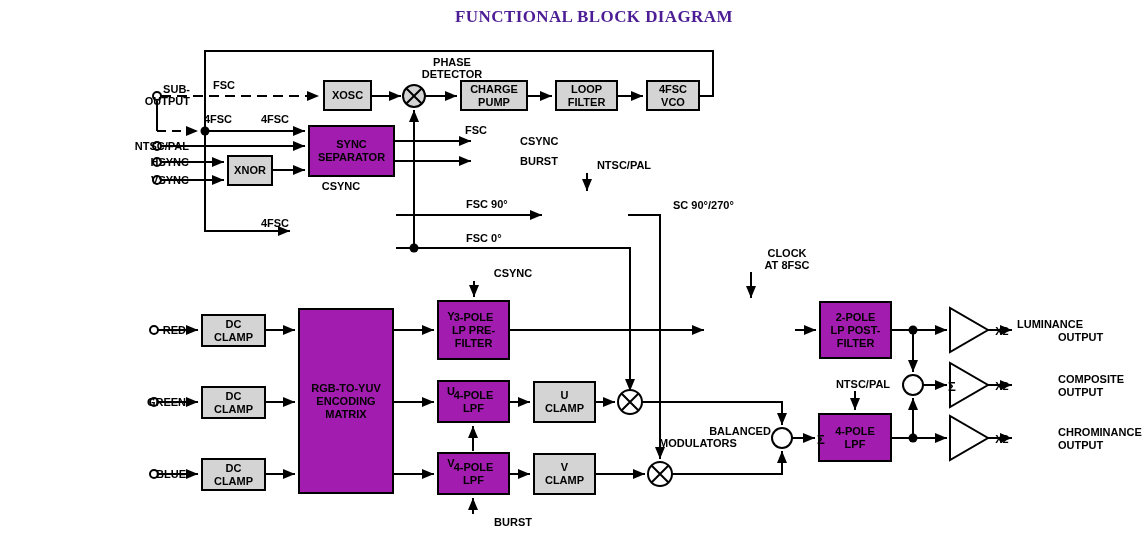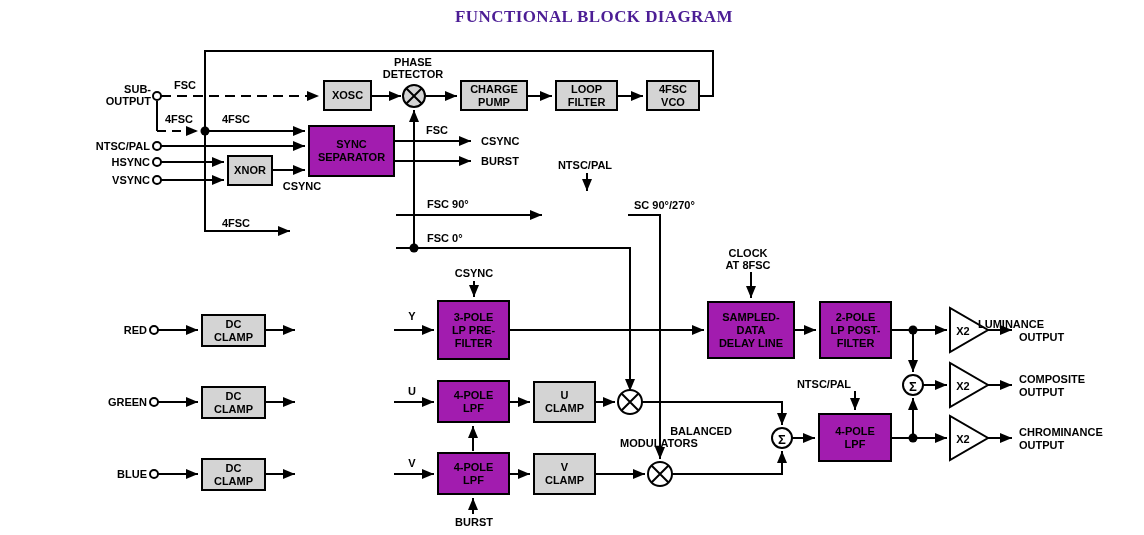--- a/index.html
+++ b/index.html
@@ -6,21 +6,21 @@
   .stage{position:relative;width:1144px;height:535px;background:#fff;
          font-family:"Liberation Sans",sans-serif;overflow:hidden;}
   .wires{position:absolute;left:0;top:0;}
   .title{position:absolute;left:594px;top:7px;transform:translateX(-50%);
          font:bold 17px "Liberation Serif",serif;letter-spacing:.4px;white-space:nowrap;color:#4c1d95;}
   .blk{position:absolute;box-sizing:border-box;border:2px solid #000;
        display:flex;flex-direction:column;align-items:center;justify-content:center;
        font:bold 11px/13px "Liberation Sans",sans-serif;text-align:center;color:#000;white-space:nowrap;}
   .gray{background:#d4d4d4;}
   .white{background:#a21caf;}
-  .lbl{position:absolute;font:bold 11px "Liberation Sans",sans-serif;color:#000;white-space:nowrap;}
+  .lbl{position:absolute;font:bold 11px "Liberation Sans",sans-serif;color:#000;white-space:nowrap;margin-left:39px;}
   .a-c{transform:translate(-50%,-50%);}
   .a-r{transform:translate(-100%,-50%);}
   .a-l{transform:translate(0,-50%);}
   .sym{font:bold 13px "Liberation Sans",sans-serif;}
 </style>
 </head>
 <body>
 
 <div class="stage">
 
@@ -169,45 +169,45 @@
       <span>CLAMP</span>
     </div>
   <div class="blk gray" style="left:201px;top:386px;width:65px;height:33px">
       <span>DC</span>
       <span>CLAMP</span>
     </div>
   <div class="blk gray" style="left:201px;top:458px;width:65px;height:33px">
       <span>DC</span>
       <span>CLAMP</span>
     </div>
+  <div class="blk white" style="left:298px;top:308px;width:96px;height:186px">
+      <span>RGB-TO-YUV</span>
+      <span>ENCODING</span>
+      <span>MATRIX</span>
+    </div>
   <div class="blk white" style="left:437px;top:300px;width:73px;height:60px">
       <span>3-POLE</span>
       <span>LP PRE-</span>
       <span>FILTER</span>
     </div>
   <div class="blk white" style="left:437px;top:380px;width:73px;height:43px">
       <span>4-POLE</span>
       <span>LPF</span>
     </div>
   <div class="blk white" style="left:437px;top:452px;width:73px;height:43px">
       <span>4-POLE</span>
       <span>LPF</span>
     </div>
   <div class="blk gray" style="left:533px;top:381px;width:63px;height:42px">
       <span>U</span>
       <span>CLAMP</span>
     </div>
   <div class="blk gray" style="left:533px;top:453px;width:63px;height:42px">
       <span>V</span>
       <span>CLAMP</span>
-    </div>
-  <div class="blk white" style="left:707px;top:301px;width:88px;height:58px">
-      <span>SAMPLED-</span>
-      <span>DATA</span>
-      <span>DELAY LINE</span>
     </div>
   <div class="blk white" style="left:819px;top:301px;width:73px;height:58px">
       <span>2-POLE</span>
       <span>LP POST-</span>
       <span>FILTER</span>
     </div>
   <div class="blk white" style="left:818px;top:413px;width:74px;height:49px">
       <span>4-POLE</span>
       <span>LPF</span>
     </div>

